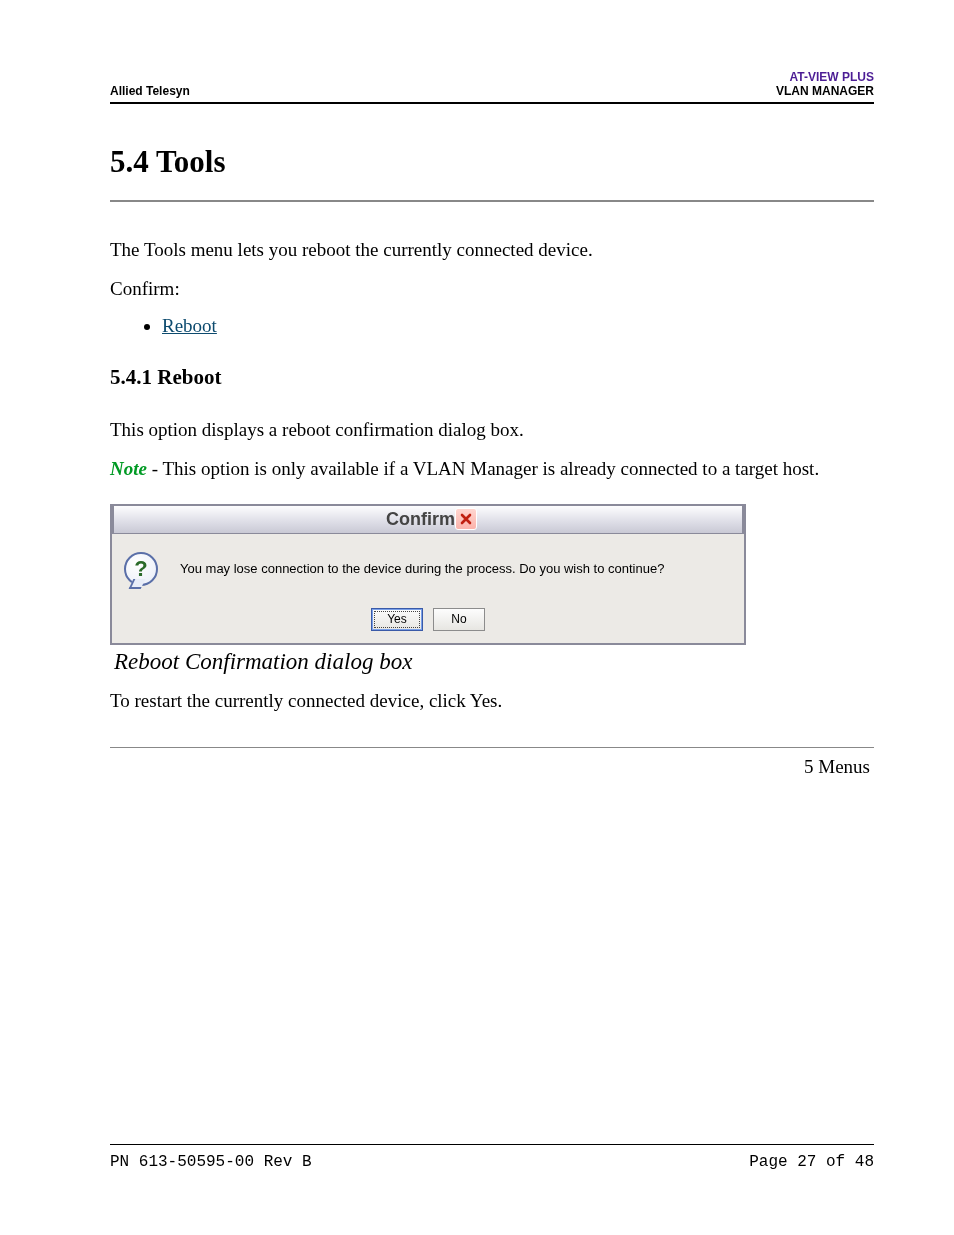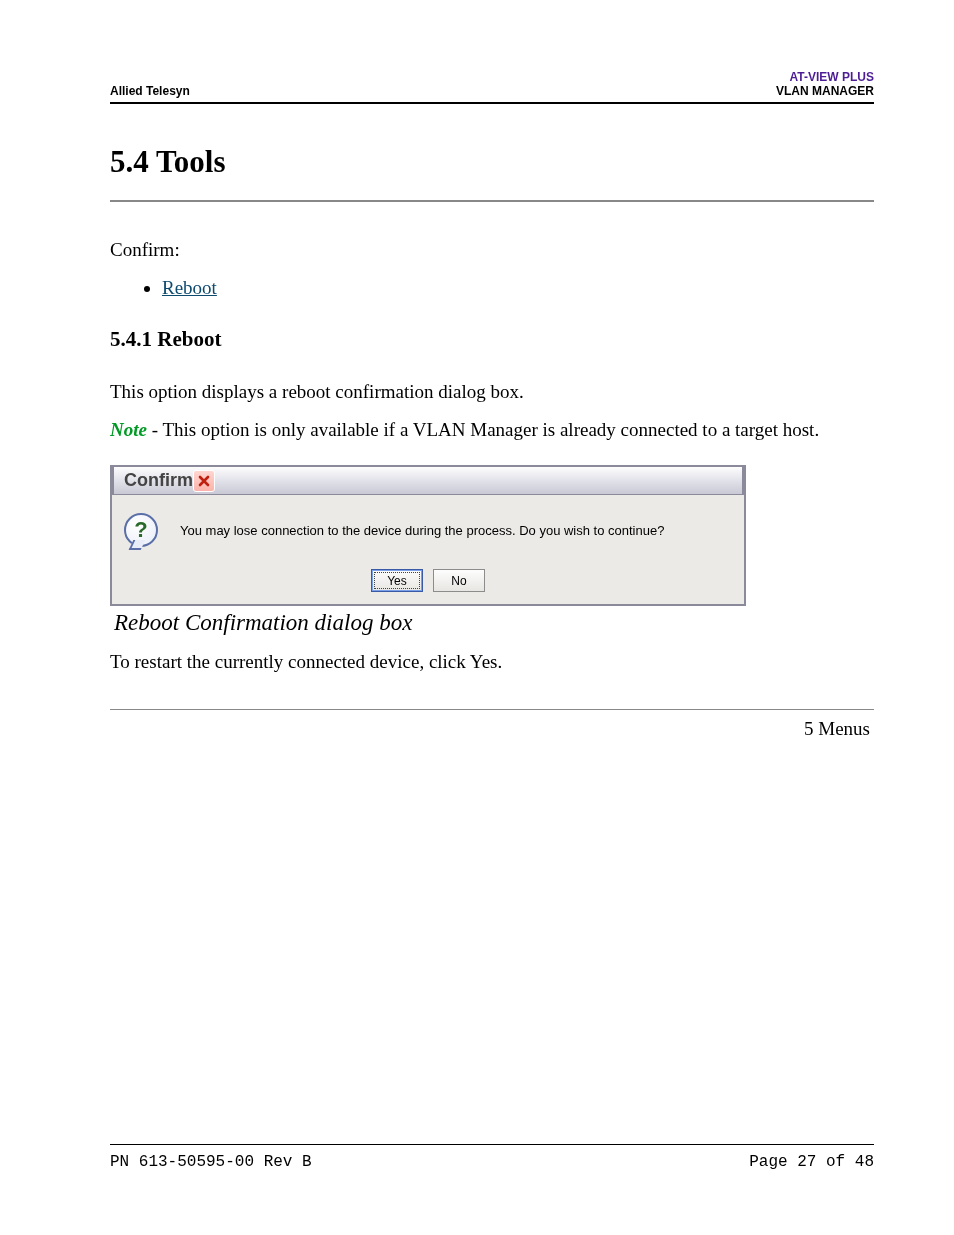--- a/index.html
+++ b/index.html
@@ -52,21 +52,21 @@
     font-family: Tahoma, Verdana, sans-serif;
     font-size: 13px;
   }
   .titlebar {
     height: 30px;
     border: 2px solid #8a8a9a;
     border-bottom: 1px solid #8a8a9a;
     background: linear-gradient(to bottom, #fdfdfe 0%, #e2e2ea 50%, #c9c9d5 100%);
     display: flex;
     align-items: center;
-    justify-content: flex-start;
+    justify-content: center;
     padding: 0 3px 0 10px;
   }
   .titlebar-text {
     font-family: "Trebuchet MS", Arial, sans-serif;
     font-size: 18px;
     font-weight: bold;
     color: #444;
   }
   .close-btn {
     width: 22px; height: 22px;
@@ -159,20 +159,21 @@
     <div class="hdr-right">
       <div class="hdr-product">AT-VIEW PLUS</div>
       <div class="hdr-sub">VLAN MANAGER</div>
     </div>
   </div>
   <hr class="rule-thick">
 
   <h1 class="section-title">5.4 Tools</h1>
   <hr class="rule-mid">
 
+  <p class="body">The Tools menu lets you reboot the currently connected device.</p>
   <p class="body">Confirm:</p>
   <ul class="topics">
     <li>
       <a href="#" class="link">Reboot</a>
     </li>
   </ul>
 
   <h2 class="subsection">5.4.1 Reboot</h2>
   <p class="body">This option displays a reboot confirmation dialog box.</p>
   <p class="body">

